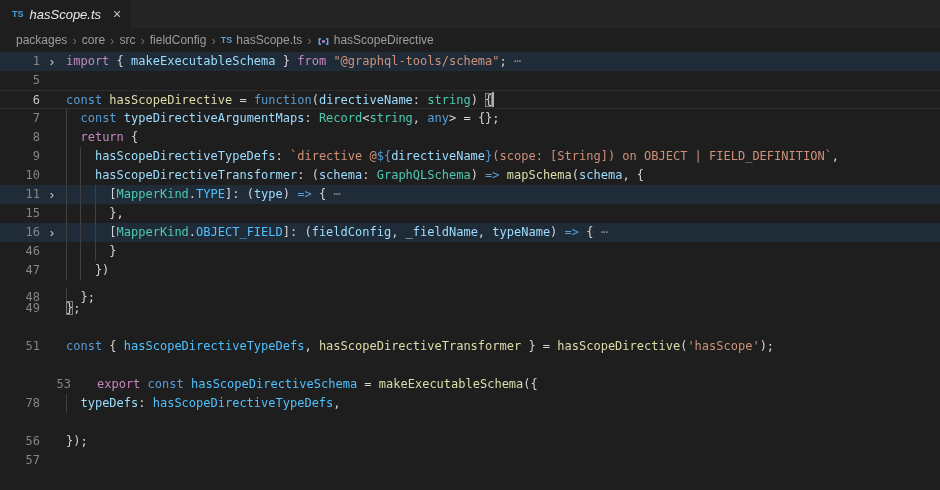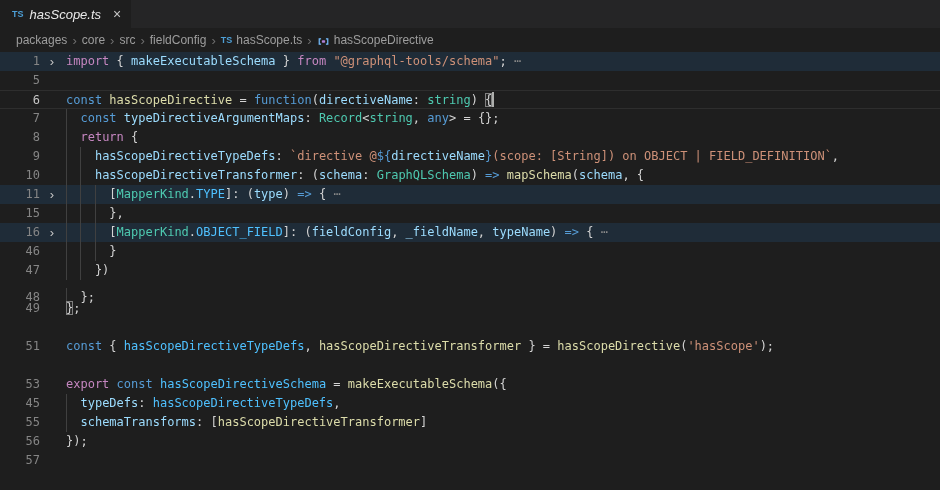--- a/index.html
+++ b/index.html
@@ -161,34 +161,29 @@
     <div class="line" style="top: 247px;">
       <div class="gutter-num">49</div>
       <div class="gutter-fold"></div>
       <div class="code"><span class="tk-match">}</span><span class="tk-fg">;</span></div>
     </div>
     <div class="line" style="top: 285px;">
       <div class="gutter-num">51</div>
       <div class="gutter-fold"></div>
       <div class="code"><span class="tk-kw2">const</span><span class="tk-fg"> { </span><span class="tk-cn">hasScopeDirectiveTypeDefs</span><span class="tk-fg">, </span><span class="tk-fn">hasScopeDirectiveTransformer</span><span class="tk-fg"> } = </span><span class="tk-fn">hasScopeDirective</span><span class="tk-fg">(</span><span class="tk-str">'hasScope'</span><span class="tk-fg">);</span></div>
     </div>
-    <div class="line" style="top: 323px;">
+    <div class="line" style="top: 323px; margin-left: 31px;">
       <div class="gutter-num">53</div>
       <div class="gutter-fold"></div>
       <div class="code"><span class="tk-kw">export</span><span class="tk-fg"> </span><span class="tk-kw2">const</span><span class="tk-fg"> </span><span class="tk-cn">hasScopeDirectiveSchema</span><span class="tk-fg"> = </span><span class="tk-fn">makeExecutableSchema</span><span class="tk-fg">({</span></div>
     </div>
     <div class="line" style="top: 342px;">
-      <div class="gutter-num">45</div>
+      <div class="gutter-num">78</div>
       <div class="gutter-fold"></div>
       <div class="code"><span class="guide" style="left: 0ch;"></span><span class="tk-fg">  </span><span class="tk-var">typeDefs</span><span class="tk-fg">: </span><span class="tk-cn">hasScopeDirectiveTypeDefs</span><span class="tk-fg">,</span></div>
-    </div>
-    <div class="line" style="top: 361px;">
-      <div class="gutter-num">55</div>
-      <div class="gutter-fold"></div>
-      <div class="code"><span class="guide" style="left: 0ch;"></span><span class="tk-fg">  </span><span class="tk-var">schemaTransforms</span><span class="tk-fg">: [</span><span class="tk-fn">hasScopeDirectiveTransformer</span><span class="tk-fg">]</span></div>
     </div>
     <div class="line" style="top: 380px; justify-content: center;">
       <div class="gutter-num">56</div>
       <div class="gutter-fold"></div>
       <div class="code"><span class="tk-fg">});</span></div>
     </div>
     <div class="line" style="top: 399px;">
       <div class="gutter-num">57</div>
       <div class="gutter-fold"></div>
       <div class="code"></div>

